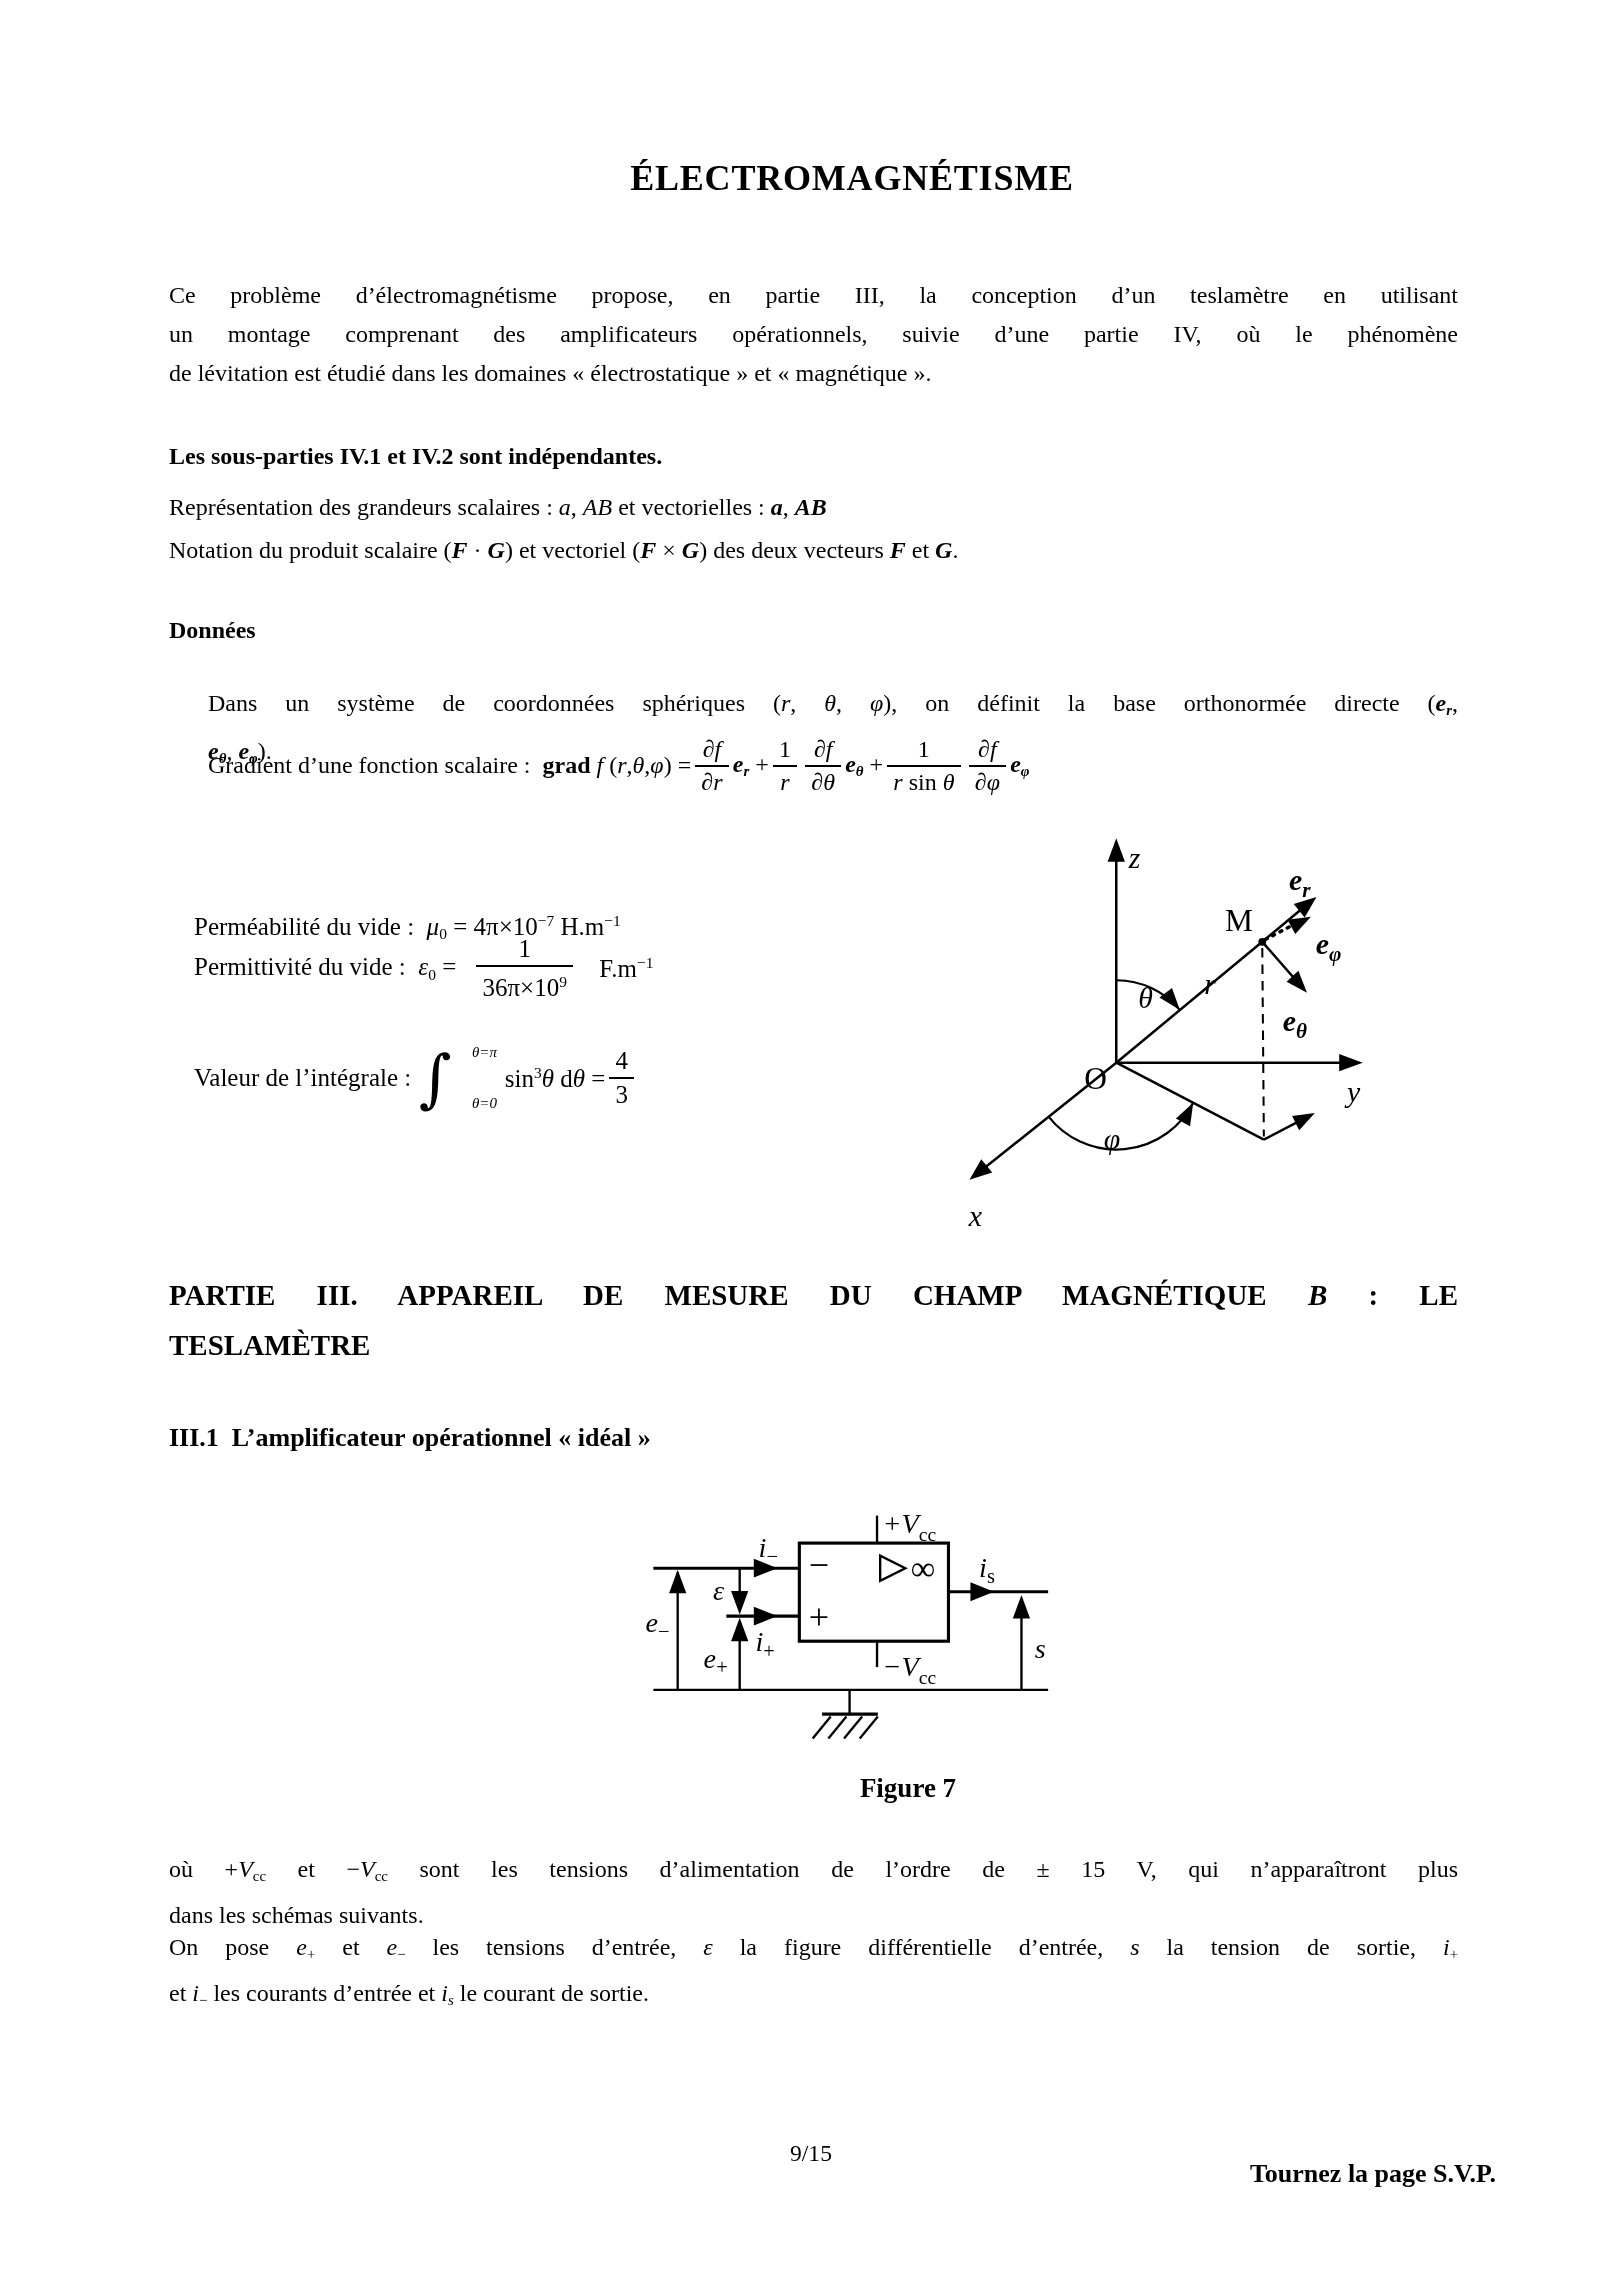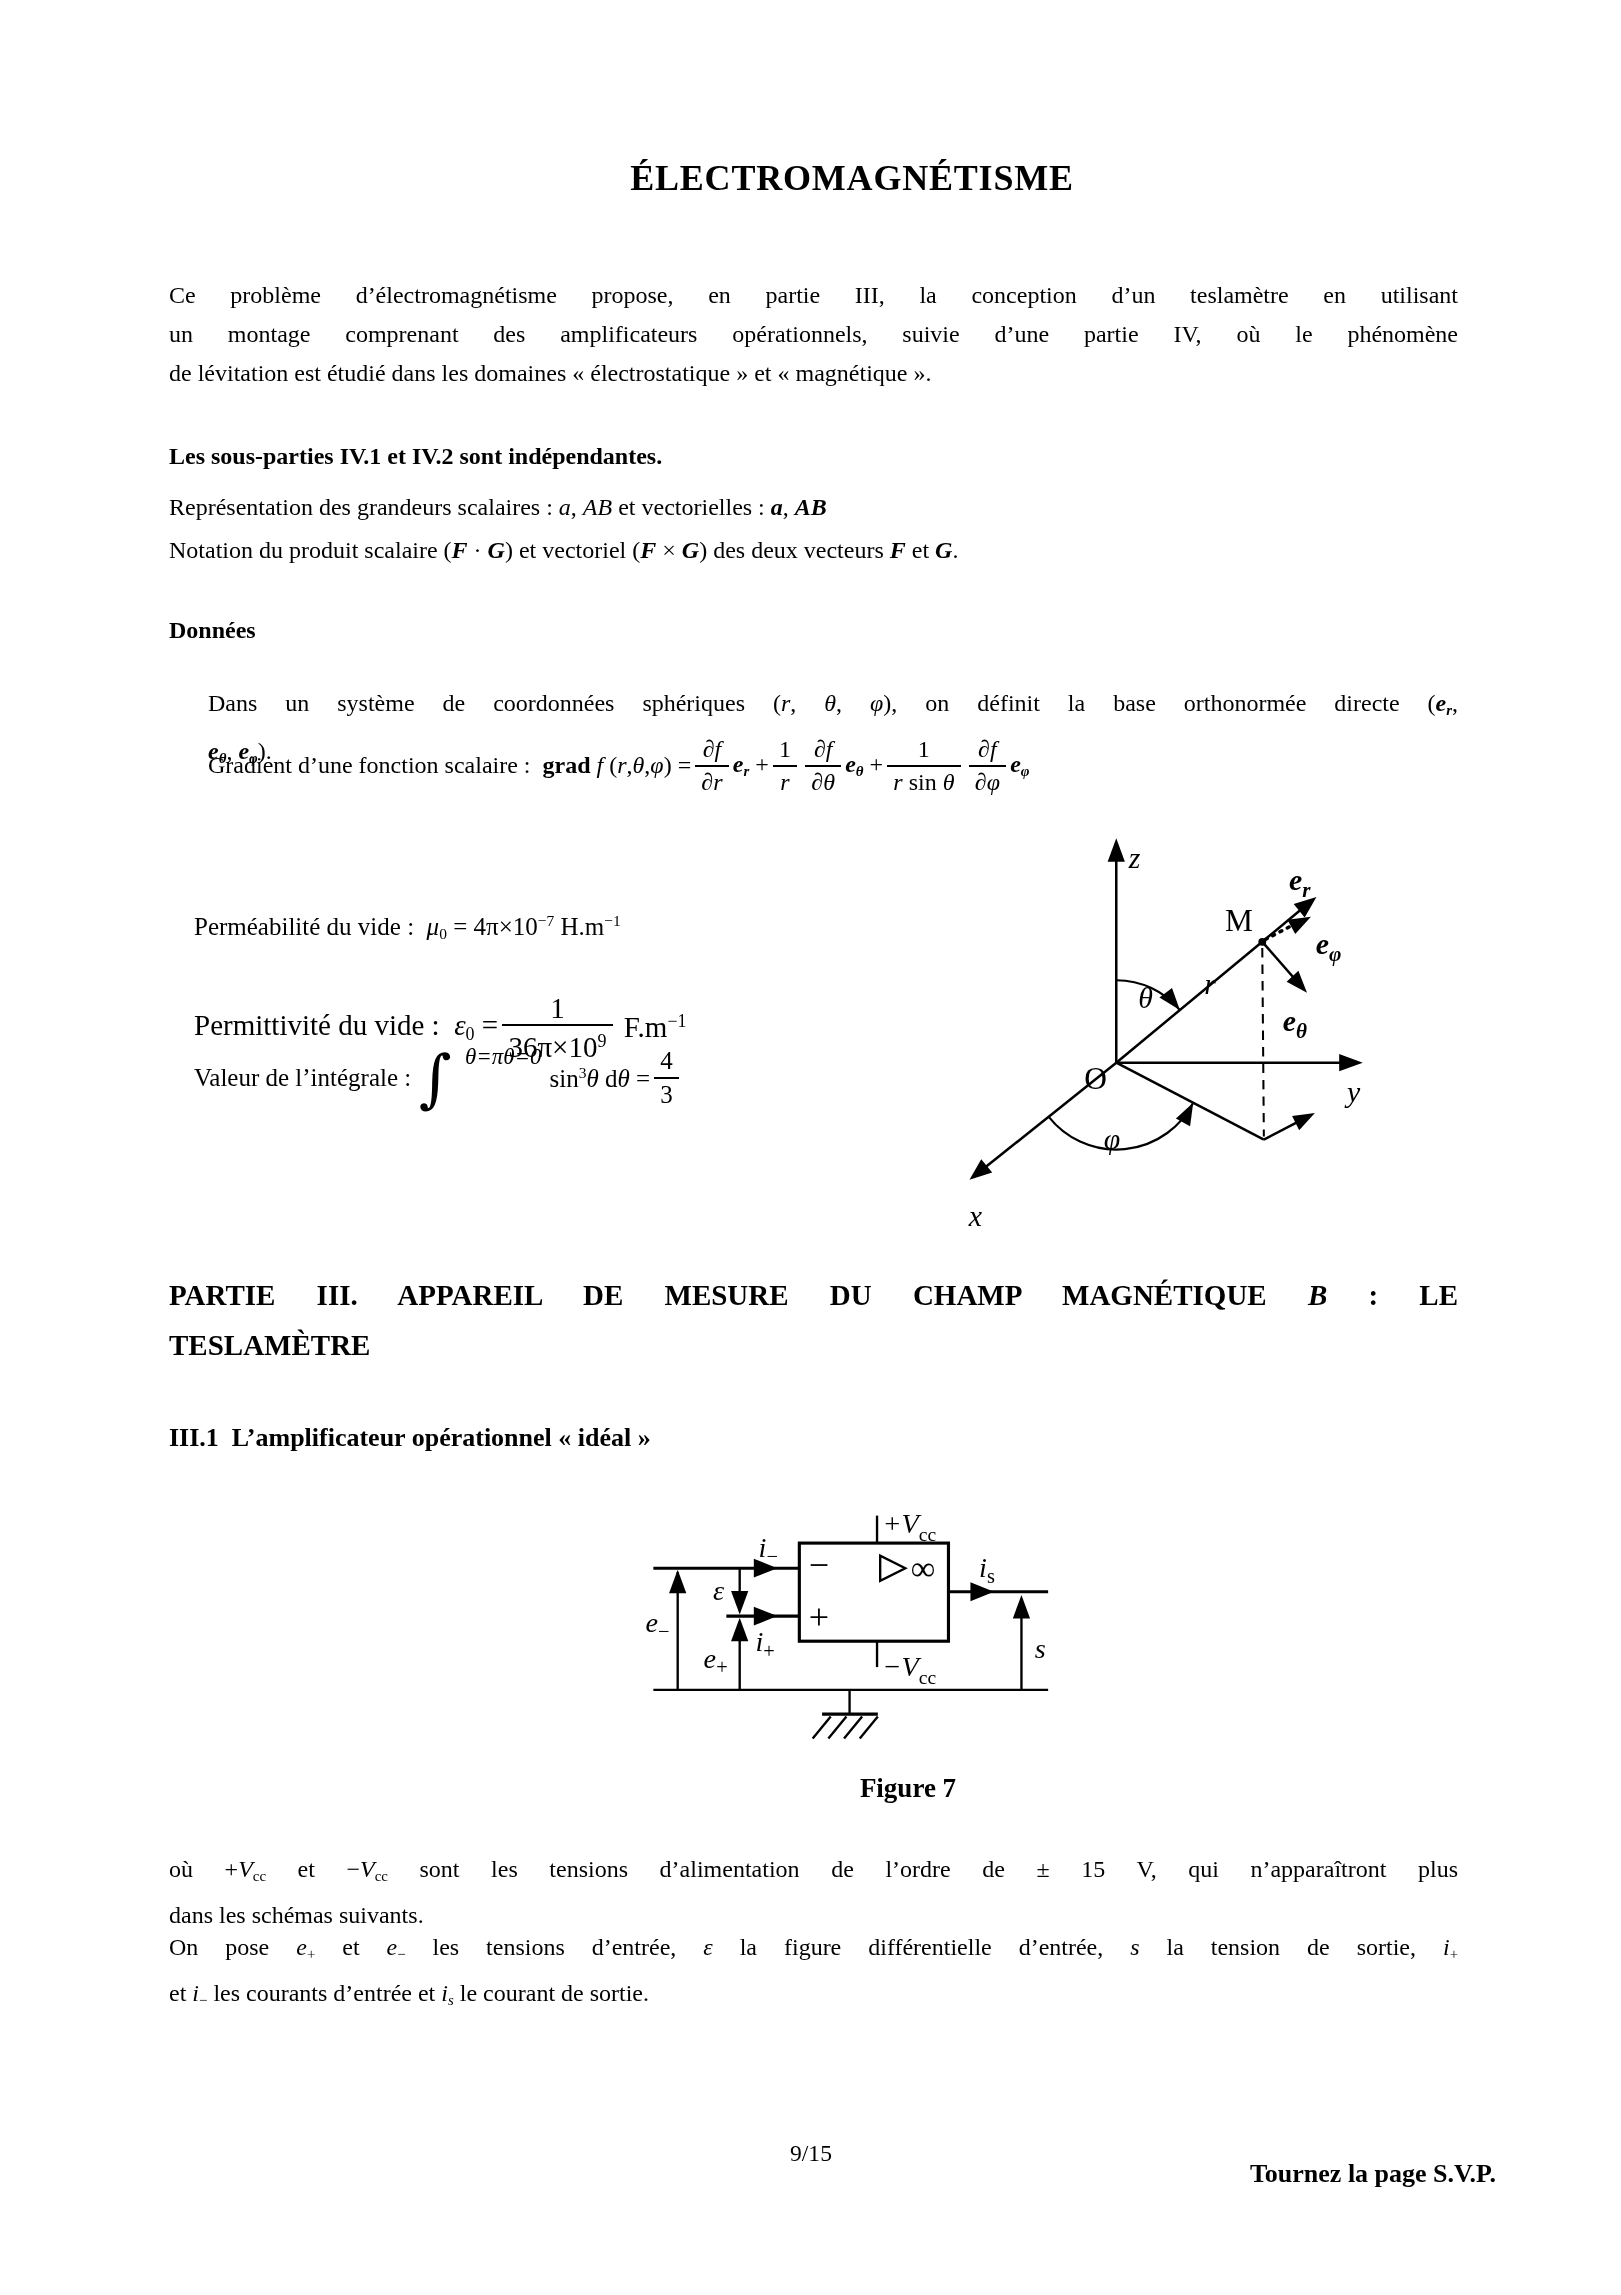--- a/index.html
+++ b/index.html
@@ -13,22 +13,22 @@
   .bi{font-weight:bold;font-style:italic;}
   .sub{font-size:0.62em;vertical-align:-0.3em;}
   .sup{font-size:0.62em;vertical-align:0.55em;}
   .sub.i,.i.sub{font-style:italic;}
   .mathrow{display:flex;align-items:center;font-size:24px;}
   .frac{display:inline-flex;flex-direction:column;text-align:center;margin:0 3.9px;}
   .frac .num{padding:0 6.3px 1.6px 6.3px;border-bottom:2px solid #000;line-height:28px;}
   .frac .den{padding:1.6px 6.3px 0 6.3px;line-height:28px;}
   .intwrap{display:inline-flex;align-items:center;margin:0 1.6px;}
   .intsign{font-family:"DejaVu Serif","DejaVu Sans",serif;font-size:63px;line-height:63px;}
-  .intlims{display:inline-flex;flex-direction:row;justify-content:space-between;height:68px;
-           font-size:23px;font-style:italic;margin-left:13px;}
+  .intlims{display:inline-flex;flex-direction:column;justify-content:space-between;height:68px;
+           font-size:15px;font-style:italic;margin-left:20px;}
   .title{font-size:36px;font-weight:bold;text-align:center;letter-spacing:0.8px;}
   .h-partie{font-size:29px;font-weight:bold;line-height:44px;}
   .h-sub{font-size:26px;font-weight:bold;}
   .caption{font-size:27px;font-weight:bold;text-align:center;}
   .footer-page{font-size:23.6px;text-align:center;}
   .footer-note{font-size:26px;font-weight:bold;}
   svg{overflow:visible;font-family:"Liberation Serif","DejaVu Serif",serif;}
   svg text{fill:#000;}
 </style>
 </head>
@@ -78,21 +78,21 @@
     </span>
     <span class="frac">
       <span class="num"><span class="i">∂f</span></span>
       <span class="den"><span class="i">∂φ</span></span>
     </span>
     <span><span class="bi">e</span><span class="bi sub">φ</span></span>
   </div>
 
   <div class="abs" style="top:912px;left:194px;font-size:25px;"><span>Perméabilité du vide :&nbsp; </span><span class="i">μ</span><span class="sub">0</span><span> = 4π×10</span><span class="sup">−7</span><span> H.m</span><span class="sup">−1</span></div>
 
-  <div class="abs mathrow" style="top:994px;left:194px;font-size:29px;">
+  <div class="abs mathrow" style="top:935px;left:194px;font-size:25px;gap:16px;">
     <span><span>Permittivité du vide :&nbsp; </span><span class="i">ε</span><span class="sub">0</span><span> = </span></span>
     <span class="frac">
       <span class="num"><span>1</span></span>
       <span class="den"><span>36π×10</span><span class="sup">9</span></span>
     </span>
     <span><span>&nbsp;F.m</span><span class="sup">−1</span></span>
   </div>
 
   <div class="abs mathrow" style="top:1044px;left:194px;font-size:25px;">
     <span><span>Valeur de l’intégrale :&nbsp; </span></span>

